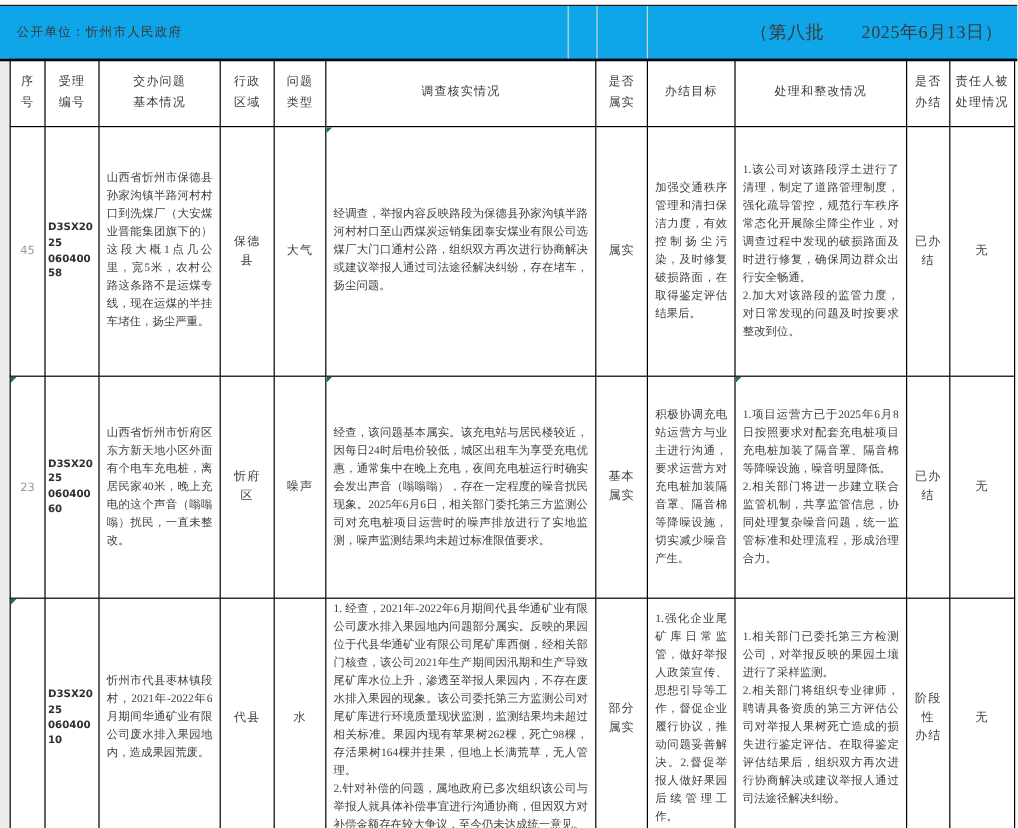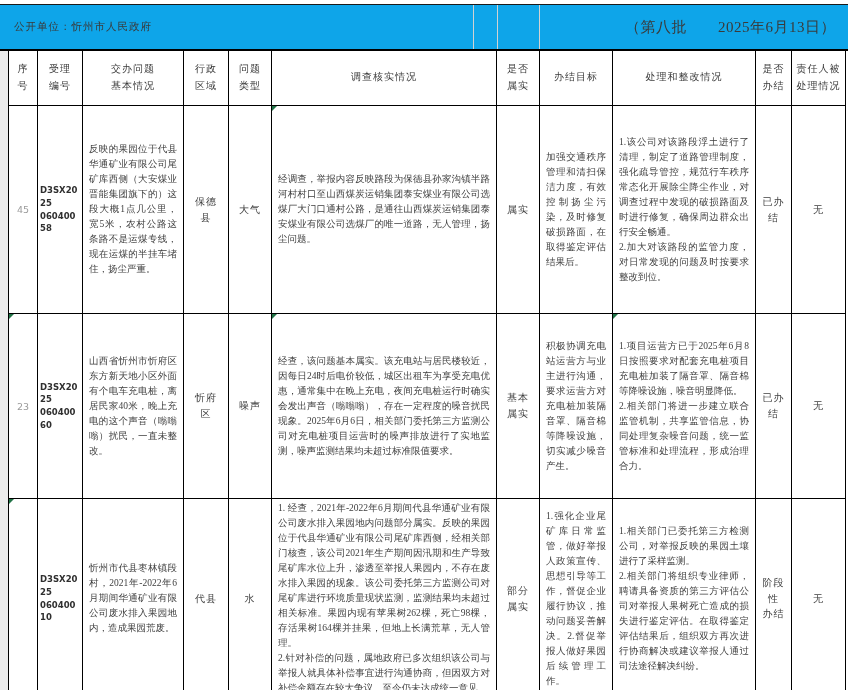--- a/index.html
+++ b/index.html
@@ -85,31 +85,31 @@
       </thead>
     <tbody id="tbody">
         <tr style="height: 208px;">
           <td class="c-center c-no no-light">
             <div class="cellinner">45</div>
           </td>
           <td class="c-id">
             <div class="cellinner">D3SX2025 06040058</div>
           </td>
           <td class="c-just">
-            <div class="cellinner">反映的果园位于代县华通矿业有限公司尾矿库西侧（大安煤业晋能集团旗下的）这段大概1点几公里，宽5米，农村公路这条路不是运煤专线，现在运煤的半挂车堵住，扬尘严重。</div>
+            <div class="cellinner">山西省忻州市保德县孙家沟镇半路河村村口到洗煤厂（大安煤业晋能集团旗下的）这段大概1点几公里，宽5米，农村公路这条路不是运煤专线，现在运煤的半挂车堵住，扬尘严重。</div>
           </td>
           <td class="c-center">
             <div class="cellinner">保德县</div>
           </td>
           <td class="c-center">
             <div class="cellinner">大气</div>
           </td>
           <td class="c-just">
             <i class="corner-marker"></i>
-            <div class="cellinner">经调查，举报内容反映路段为保德县孙家沟镇半路河村村口至山西煤炭运销集团泰安煤业有限公司选煤厂大门口通村公路，是通往山西煤炭运销集团泰安煤业有限公司选煤厂的唯一道路，无人管理，扬尘问题。</div>
+            <div class="cellinner">经调查，举报内容反映路段为保德县孙家沟镇半路河村村口至山西煤炭运销集团泰安煤业有限公司选煤厂大门口通村公路，组织双方再次进行协商解决或建议举报人通过司法途径解决纠纷，存在堵车，扬尘问题。</div>
           </td>
           <td class="c-center">
             <div class="cellinner">属实</div>
           </td>
           <td class="c-just">
             <div class="cellinner">加强交通秩序管理和清扫保洁力度，有效控制扬尘污染，及时修复破损路面，在取得鉴定评估结果后。</div>
           </td>
           <td class="c-just">
             <div class="cellinner">1.该公司对该路段浮土进行了清理，制定了道路管理制度，强化疏导管控，规范行车秩序常态化开展除尘降尘作业，对调查过程中发现的破损路面及时进行修复，确保周边群众出行安全畅通。
 2.加大对该路段的监管力度，对日常发现的问题及时按要求整改到位。</div>

